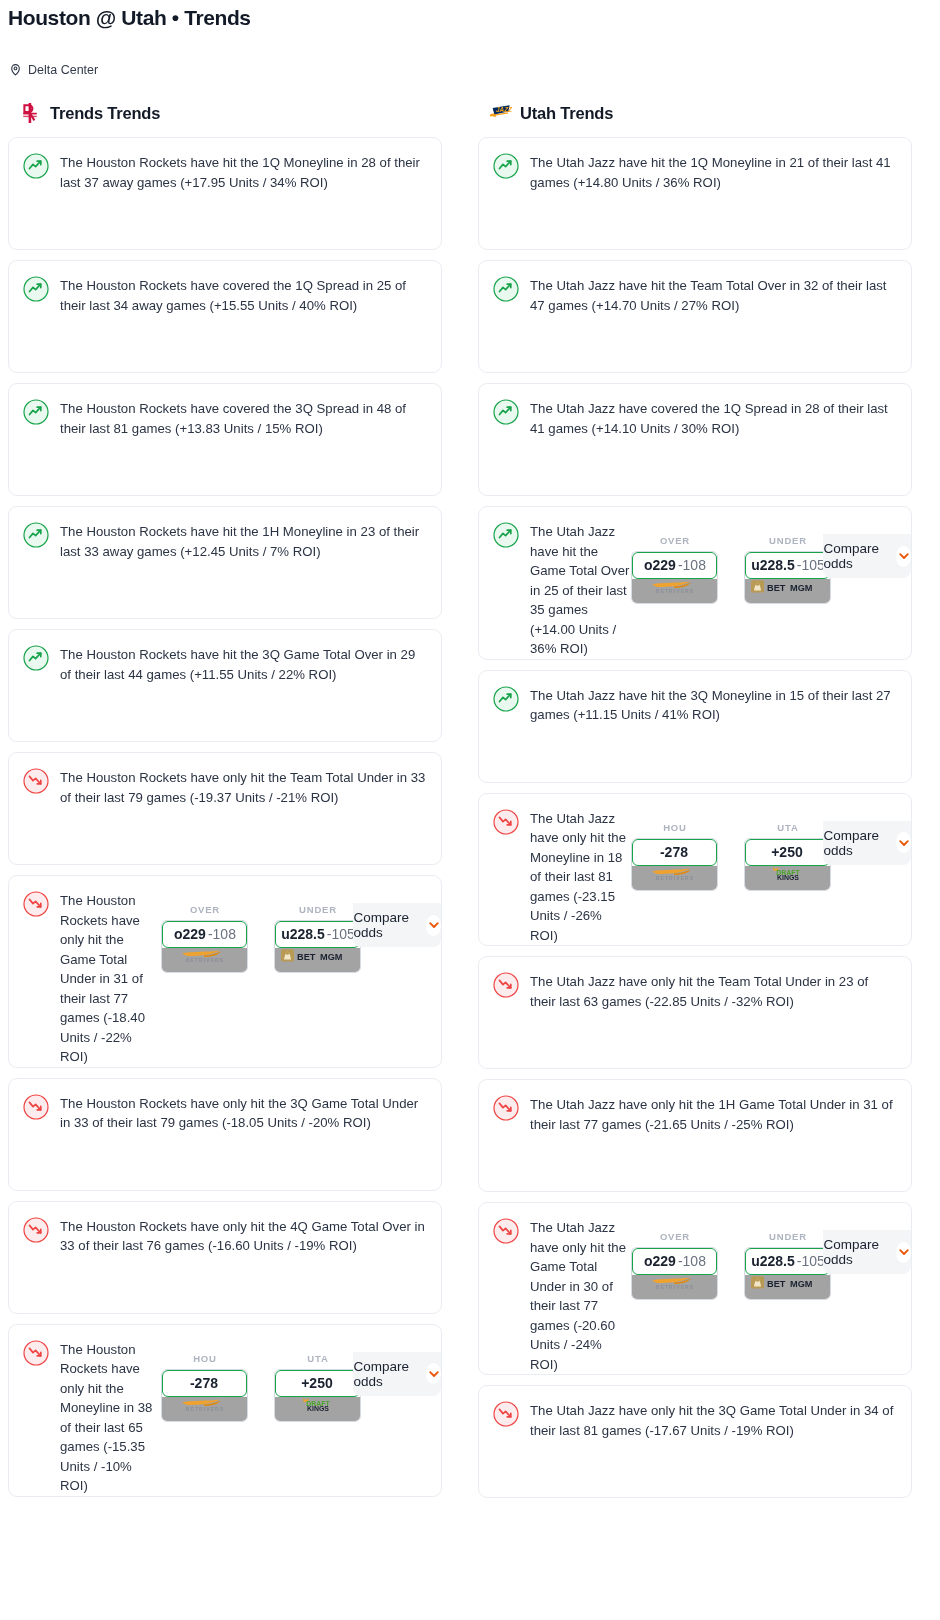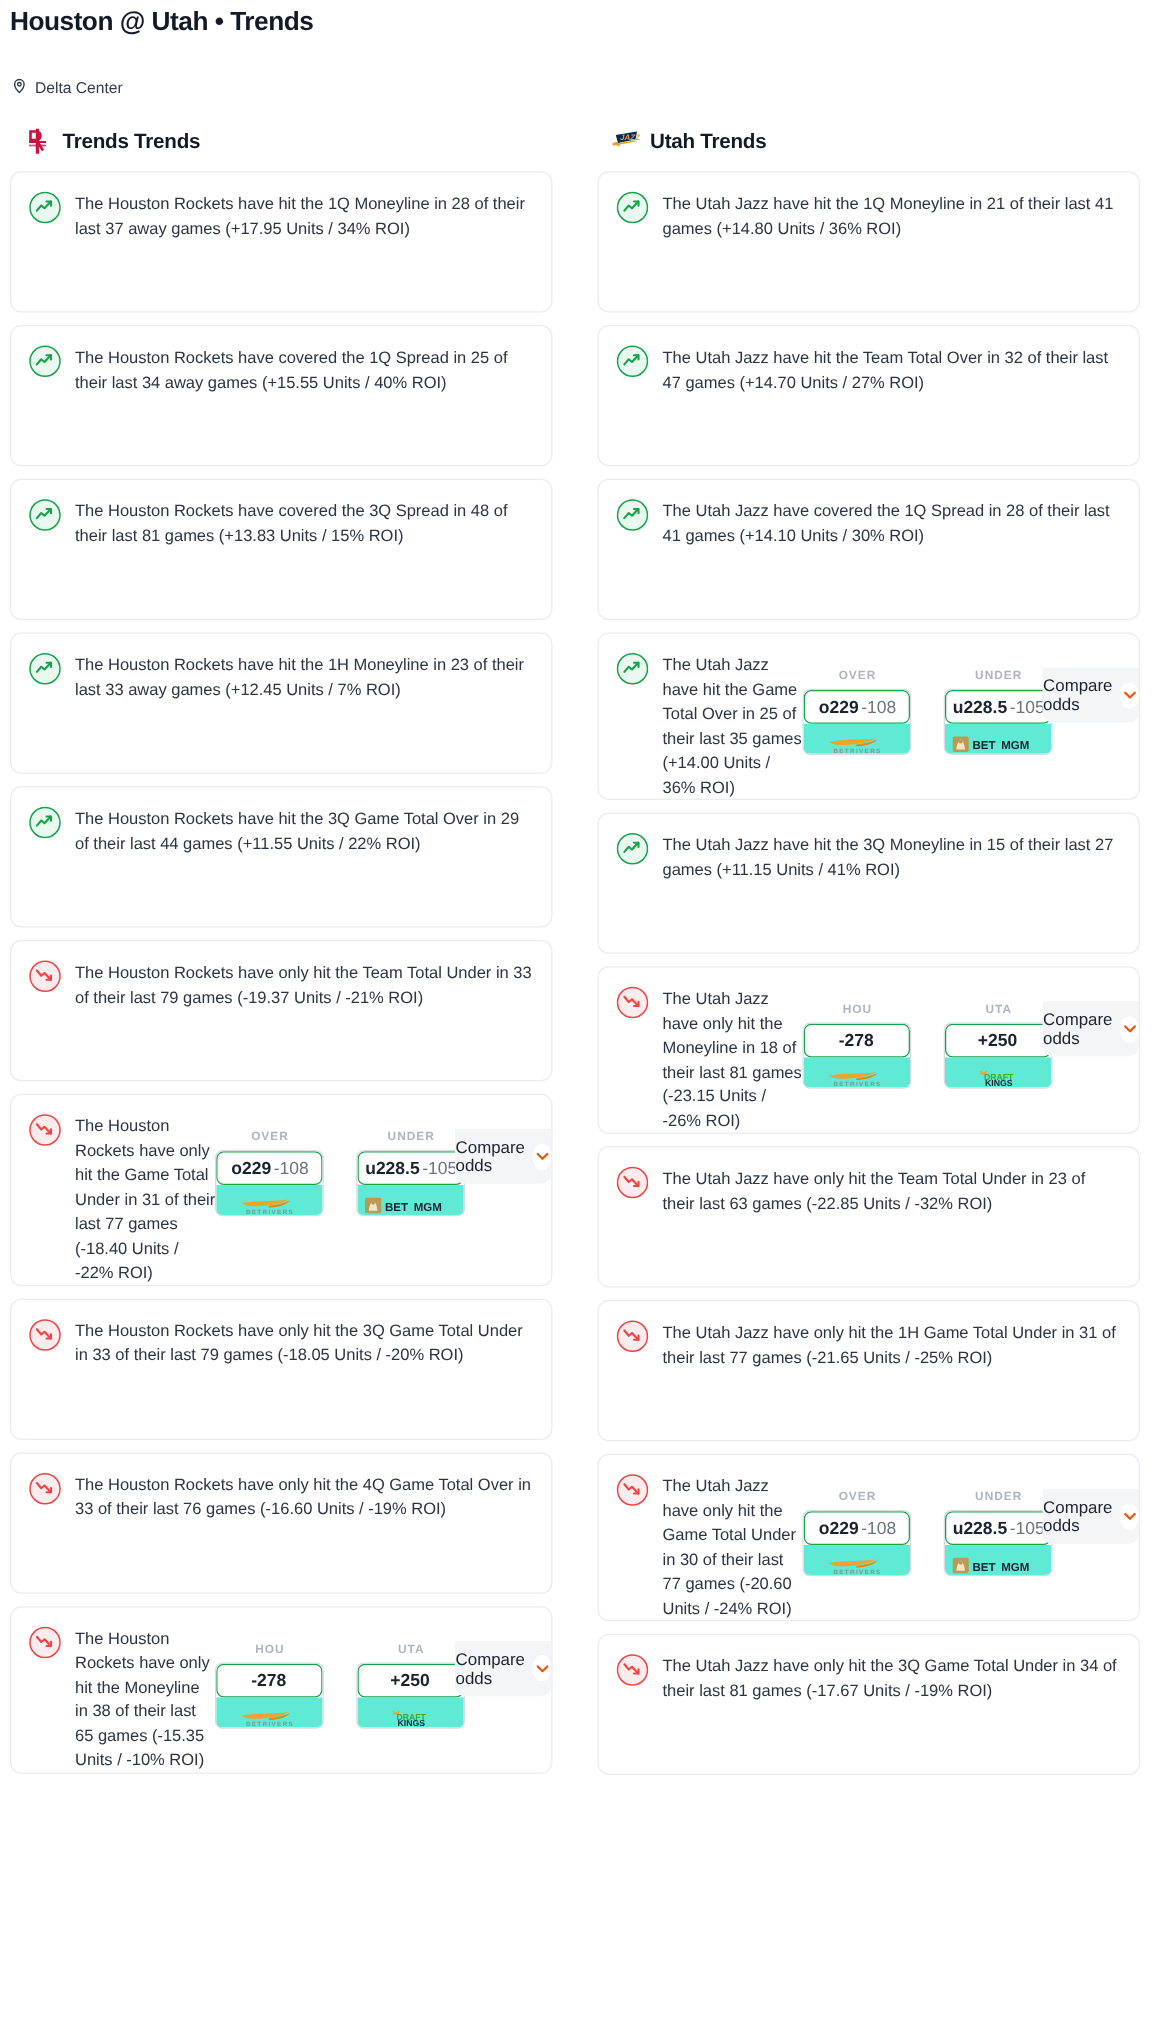--- a/index.html
+++ b/index.html
@@ -104,34 +104,35 @@
     line-height: 25px;
     font-size: 14px;
     background: #fff;
     white-space: nowrap;
   }
   .odds-val .line { font-weight: bold; color: #1a2230; }
   .odds-val .price { color: #6b7280; margin-left: 2px; }
   .book-cell {
     height: 24px;
     display: flex;
-    align-items: flex-end;
+    align-items: flex-start;
     justify-content: center;
-    background: #5eead4;
+    background: #a3a3a3;
   }
   .book-logo { height: 15px; display: block; }
 
   
   .compare-bar {
     margin: 13px -14px 0 -14px;
     background: #f4f5f7;
     height: 44px;
     display: flex;
     align-items: center;
     justify-content: center;
+    gap: 11px;
     border-bottom-left-radius: 8px;
     border-bottom-right-radius: 8px;
   }
   .compare-label { font-size: 13.5px; color: #1a2230; }
   .chev-circle {
     width: 21px; height: 21px;
     border-radius: 50%;
     background: #ffffff;
     display: flex; align-items: center; justify-content: center;
   }

